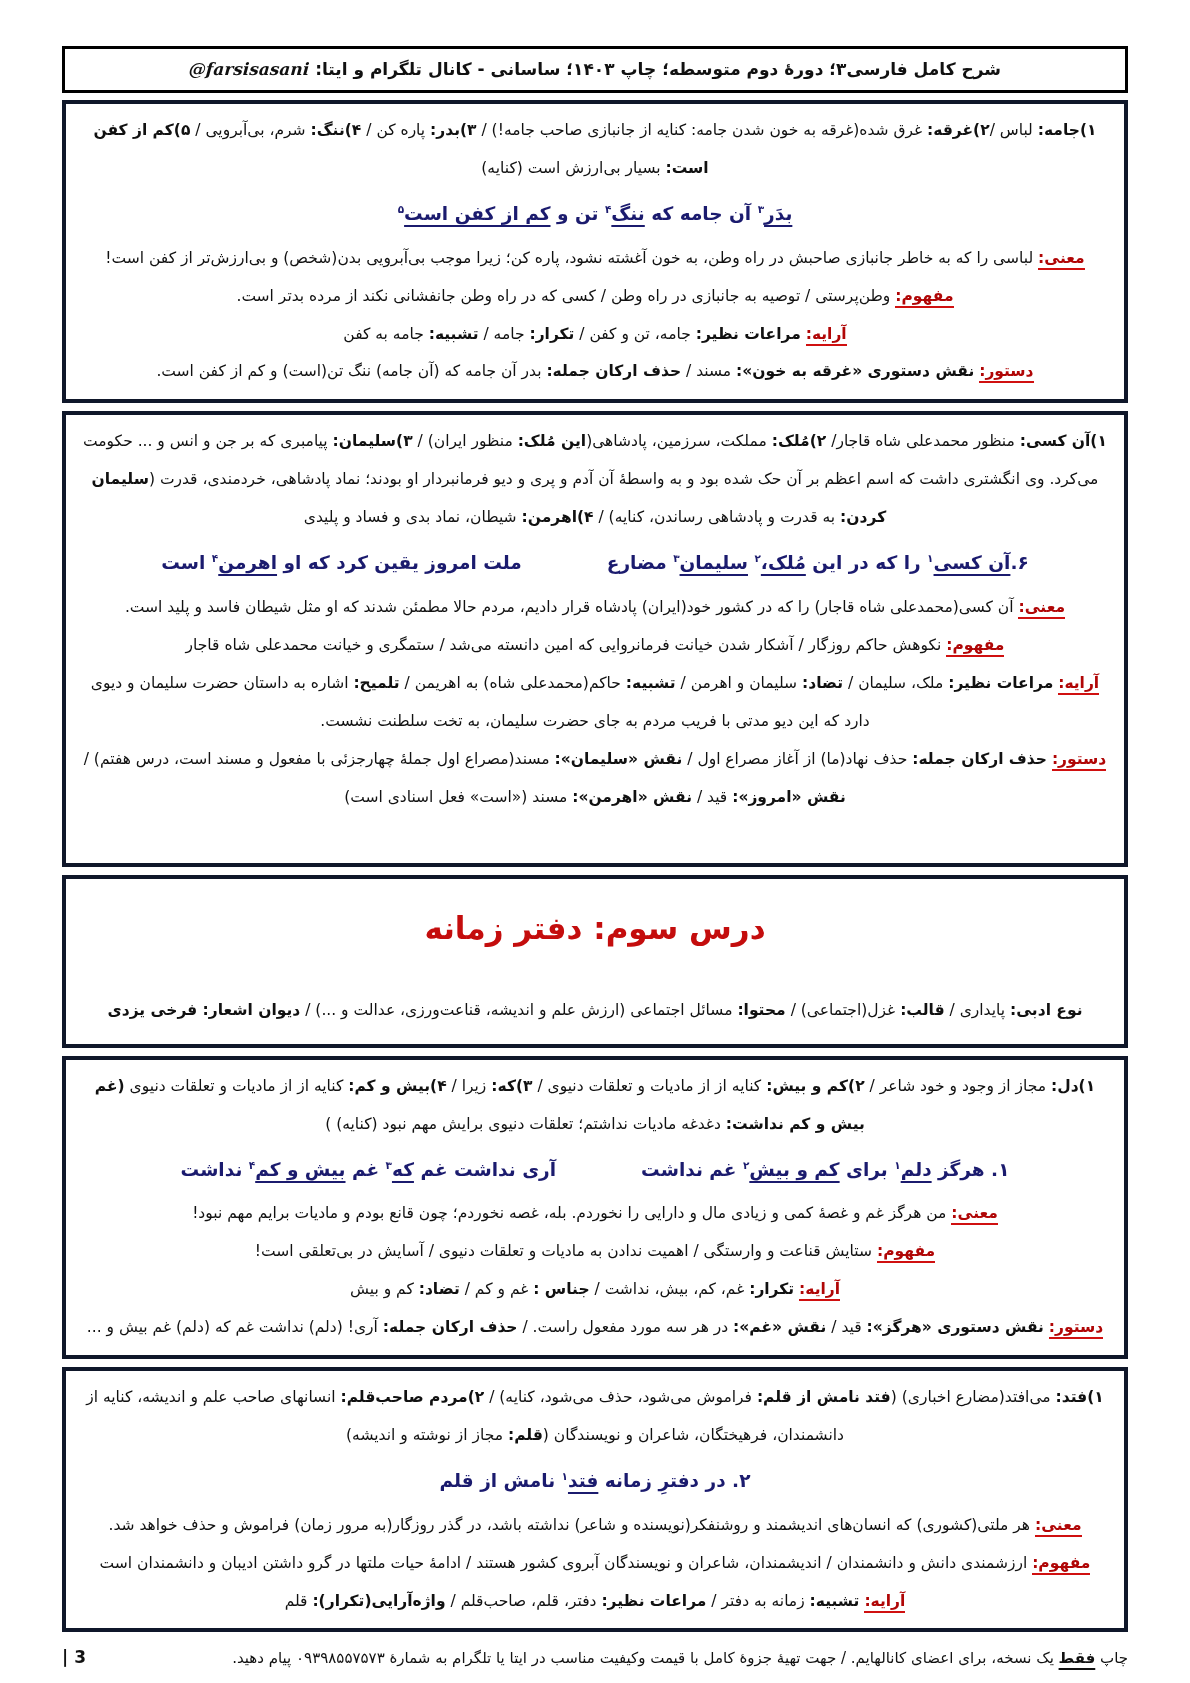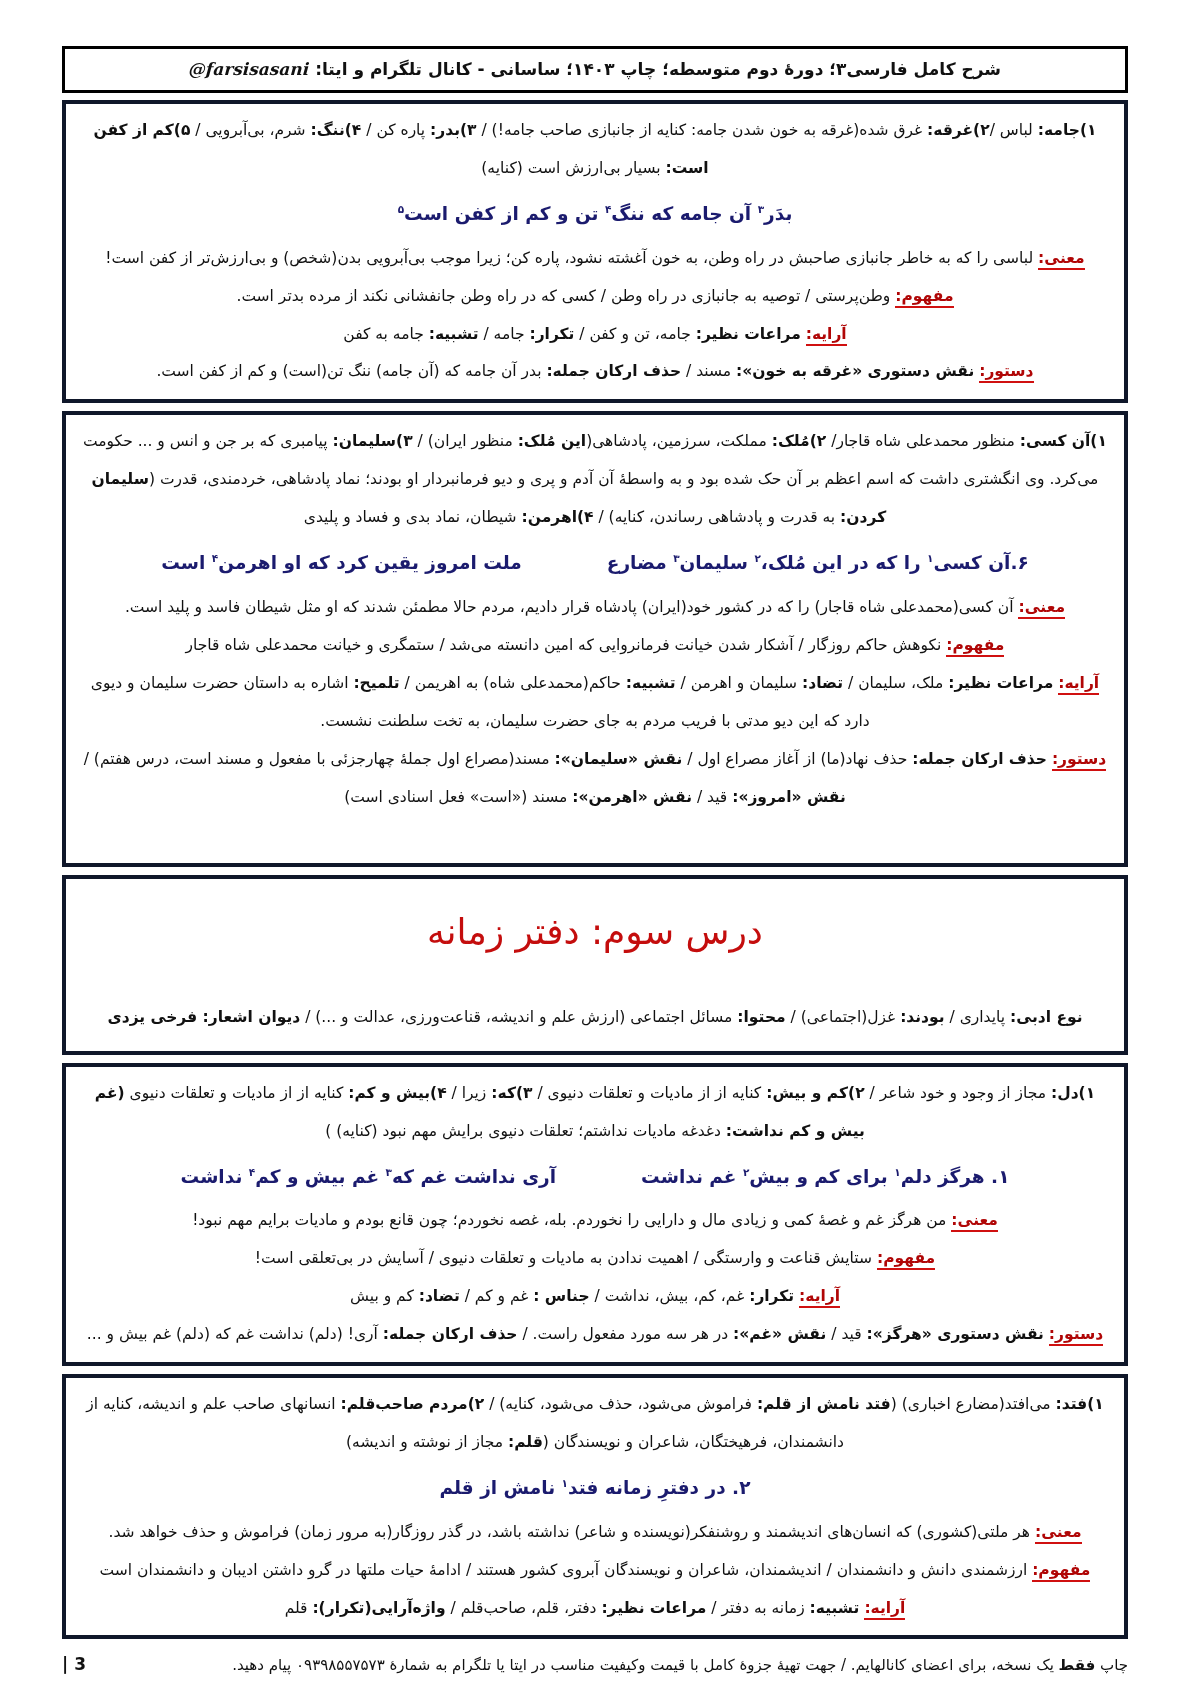--- a/index.html
+++ b/index.html
@@ -17,30 +17,30 @@
   .sec{
     box-sizing:border-box;border:4px solid #0f172a;margin-bottom:8px;
     padding:8px 10px;background:#fff;
   }
   .row{font-size:15.5px;line-height:2.45;text-align:center;}
   .row .b,.b{font-weight:bold;}
   .lbl{
     color:#b00606;font-weight:bold;
     border-bottom:2px solid #d01010;padding-bottom:1px;
   }
-  .u{text-underline-offset:5px;text-decoration-thickness:2px;}
+  .u{text-decoration:underline;text-underline-offset:5px;text-decoration-thickness:2px;}
   sup{font-size:10.5px;line-height:0;}
   .verse{
     display:flex;flex-direction:row;justify-content:center;gap:85px;
     color:#1b1b6e;font-weight:bold;font-size:18.5px;line-height:1.7;
     margin:10px 0 10px 0;text-align:center;
   }
   .verse .hemi{white-space:nowrap;}
   .title-red{
-    color:#c40d0d;font-weight:normal;font-size:36px;text-align:center;
+    color:#c40d0d;font-weight:bold;font-size:31px;text-align:center;
     margin:20px 0 42px 0;line-height:1.4;
   }
   .latin{
     font-family:"DejaVu Serif",serif;font-style:italic;font-weight:bold;
     direction:ltr;unicode-bidi:embed;display:inline-block;transform:skewX(-4deg);
   }
   .sec.pad-b{padding-bottom:46px;}
   .sec.lesson{padding-bottom:14px;}
   .footer{
     display:flex;justify-content:space-between;align-items:baseline;
@@ -70,21 +70,21 @@
           <span class="hemi"><span>۶.</span><span class="u">آن کسی</span><sup>۱</sup><span> را که در این </span><span class="u">مُلک،</span><sup>۲</sup><span> </span><span class="u">سلیمان</span><sup>۳</sup><span> مضارع</span></span>
           <span class="hemi"><span>ملت امروز یقین کرد که او </span><span class="u">اهرمن</span><sup>۴</sup><span> است</span></span>
         </div>
         <div class="row"><span class="lbl">معنی:</span><span> آن کسی(محمدعلی شاه قاجار) را که در کشور خود(ایران) پادشاه قرار دادیم، مردم حالا مطمئن شدند که او مثل شیطان فاسد و پلید است.</span></div>
         <div class="row"><span class="lbl">مفهوم:</span><span> نکوهش حاکم روزگار / آشکار شدن خیانت فرمانروایی که امین دانسته می‌شد / ستمگری و خیانت محمدعلی شاه قاجار</span></div>
         <div class="row"><span class="lbl">آرایه:</span><span> </span><span class="b">مراعات نظیر:</span><span> ملک، سلیمان / </span><span class="b">تضاد:</span><span> سلیمان و اهرمن /  </span><span class="b">تشبیه:</span><span> حاکم(محمدعلی شاه) به اهریمن / </span><span class="b">تلمیح:</span><span> اشاره به داستان حضرت سلیمان و دیوی دارد که این دیو مدتی با فریب مردم به جای حضرت سلیمان، به تخت سلطنت نشست.</span></div>
         <div class="row"><span class="lbl">دستور:</span><span> </span><span class="b">حذف ارکان جمله:</span><span> حذف نهاد(ما) از آغاز مصراع اول / </span><span class="b">نقش «سلیمان»:</span><span> مسند(مصراع اول جملهٔ چهارجزئی با مفعول و مسند است، درس هفتم) / </span><span class="b">نقش «امروز»:</span><span> قید / </span><span class="b">نقش «اهرمن»:</span><span> مسند («است» فعل اسنادی است)</span></div>
       </div>
       <div class="sec lesson">
         <div class="title-red">درس سوم: دفتر زمانه</div>
-        <div class="row"><span class="b">نوع ادبی:</span><span> پایداری   / </span><span class="b">بودند:</span><span> غزل(اجتماعی) /  </span><span class="b">محتوا:</span><span> مسائل اجتماعی (ارزش علم و اندیشه، قناعت‌ورزی، عدالت و ...) / </span><span class="b">دیوان اشعار:</span><span class="b"> فرخی یزدی</span></div>
+        <div class="row"><span class="b">نوع ادبی:</span><span> پایداری   / </span><span class="b">قالب:</span><span> غزل(اجتماعی) /  </span><span class="b">محتوا:</span><span> مسائل اجتماعی (ارزش علم و اندیشه، قناعت‌ورزی، عدالت و ...) / </span><span class="b">دیوان اشعار:</span><span class="b"> فرخی یزدی</span></div>
       </div>
       <div class="sec">
         <div class="row"><span class="b">۱)دل:</span><span> مجاز از وجود و خود شاعر / </span><span class="b">۲)کم و بیش:</span><span> کنایه از از مادیات و تعلقات دنیوی / </span><span class="b">۳)که:</span><span> زیرا /  </span><span class="b">۴)بیش و کم:</span><span> کنایه از از مادیات و تعلقات دنیوی </span><span class="b">(غم بیش و کم نداشت:</span><span> دغدغه مادیات نداشتم؛ تعلقات دنیوی برایش مهم نبود (کنایه) )</span></div>
         <div class="row verse">
           <span class="hemi"><span>۱. هرگز </span><span class="u">دلم</span><sup>۱</sup><span> برای </span><span class="u">کم و بیش</span><sup>۲</sup><span> غم نداشت</span></span>
           <span class="hemi"><span>آری نداشت غم </span><span class="u">که</span><sup>۳</sup><span> غم </span><span class="u">بیش و کم</span><sup>۴</sup><span> نداشت</span></span>
         </div>
         <div class="row"><span class="lbl">معنی:</span><span> من هرگز غم و غصهٔ کمی و زیادی مال و دارایی را نخوردم. بله، غصه نخوردم؛ چون قانع بودم و مادیات برایم مهم نبود!</span></div>
         <div class="row"><span class="lbl">مفهوم:</span><span> ستایش قناعت و وارستگی /  اهمیت ندادن به مادیات و تعلقات دنیوی / آسایش در بی‌تعلقی است!</span></div>
         <div class="row"><span class="lbl">آرایه:</span><span> </span><span class="b">تکرار:</span><span> غم، کم، بیش، نداشت / </span><span class="b">جناس :</span><span> غم و کم / </span><span class="b">تضاد:</span><span> کم و بیش</span></div>

